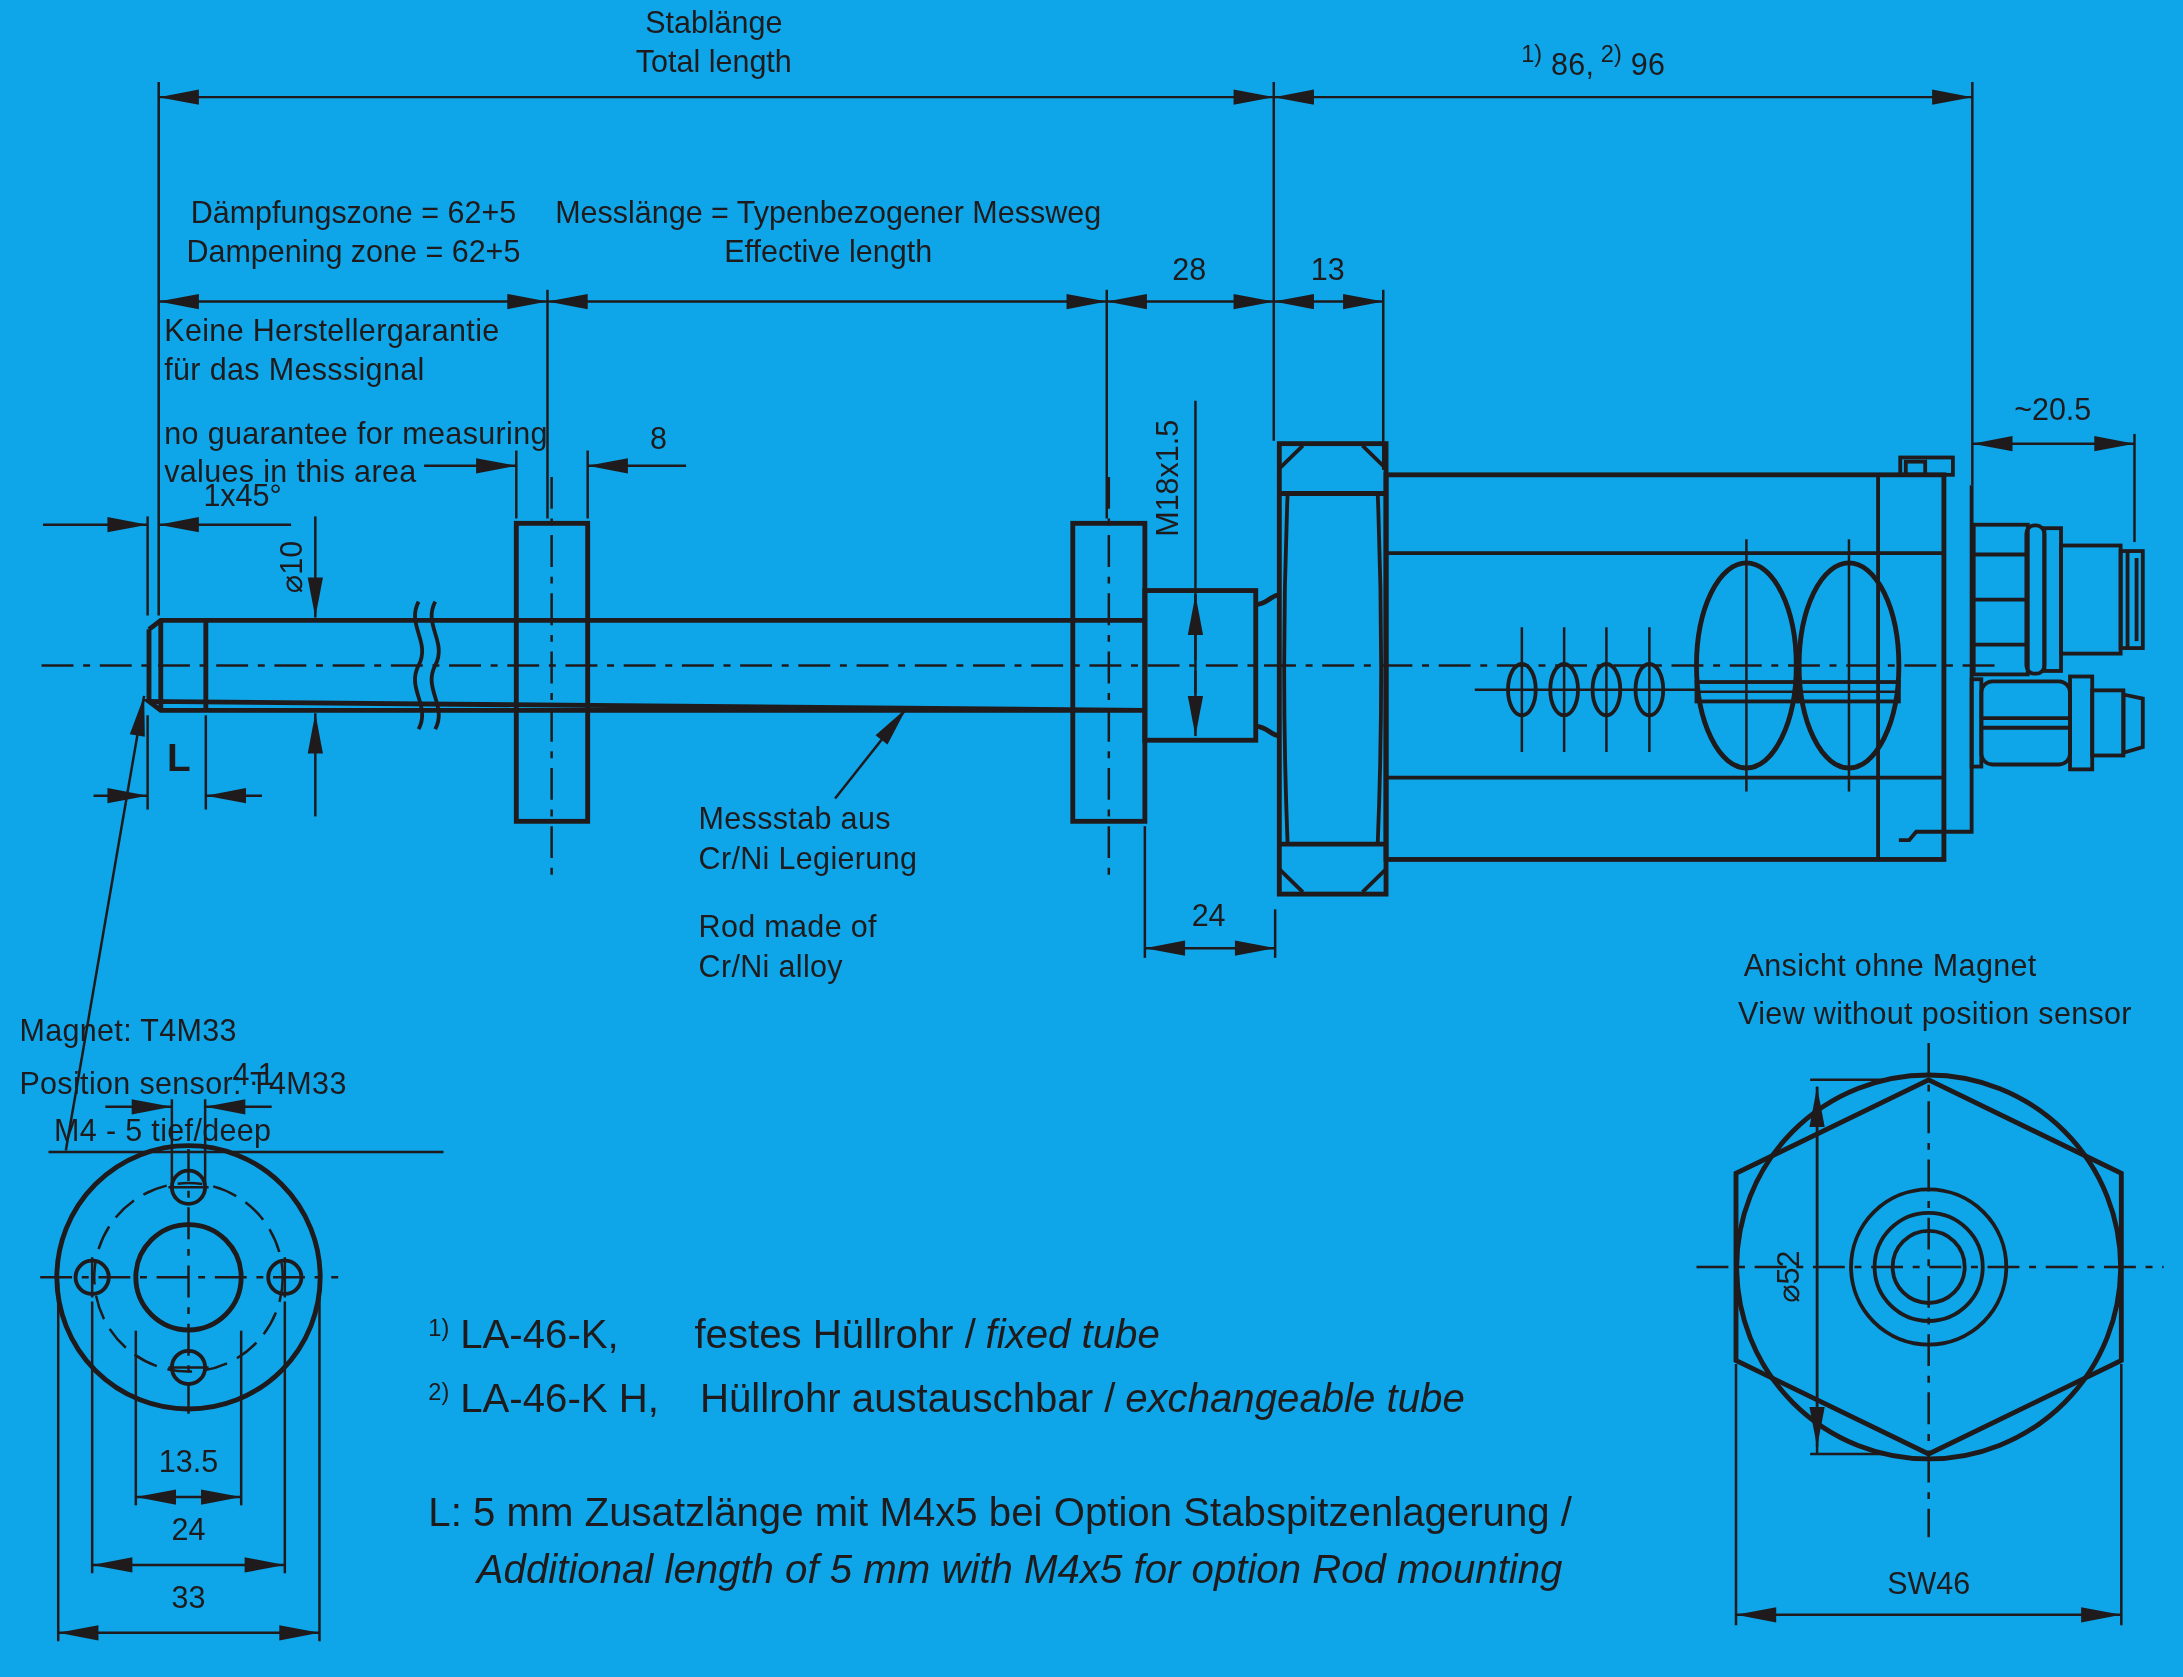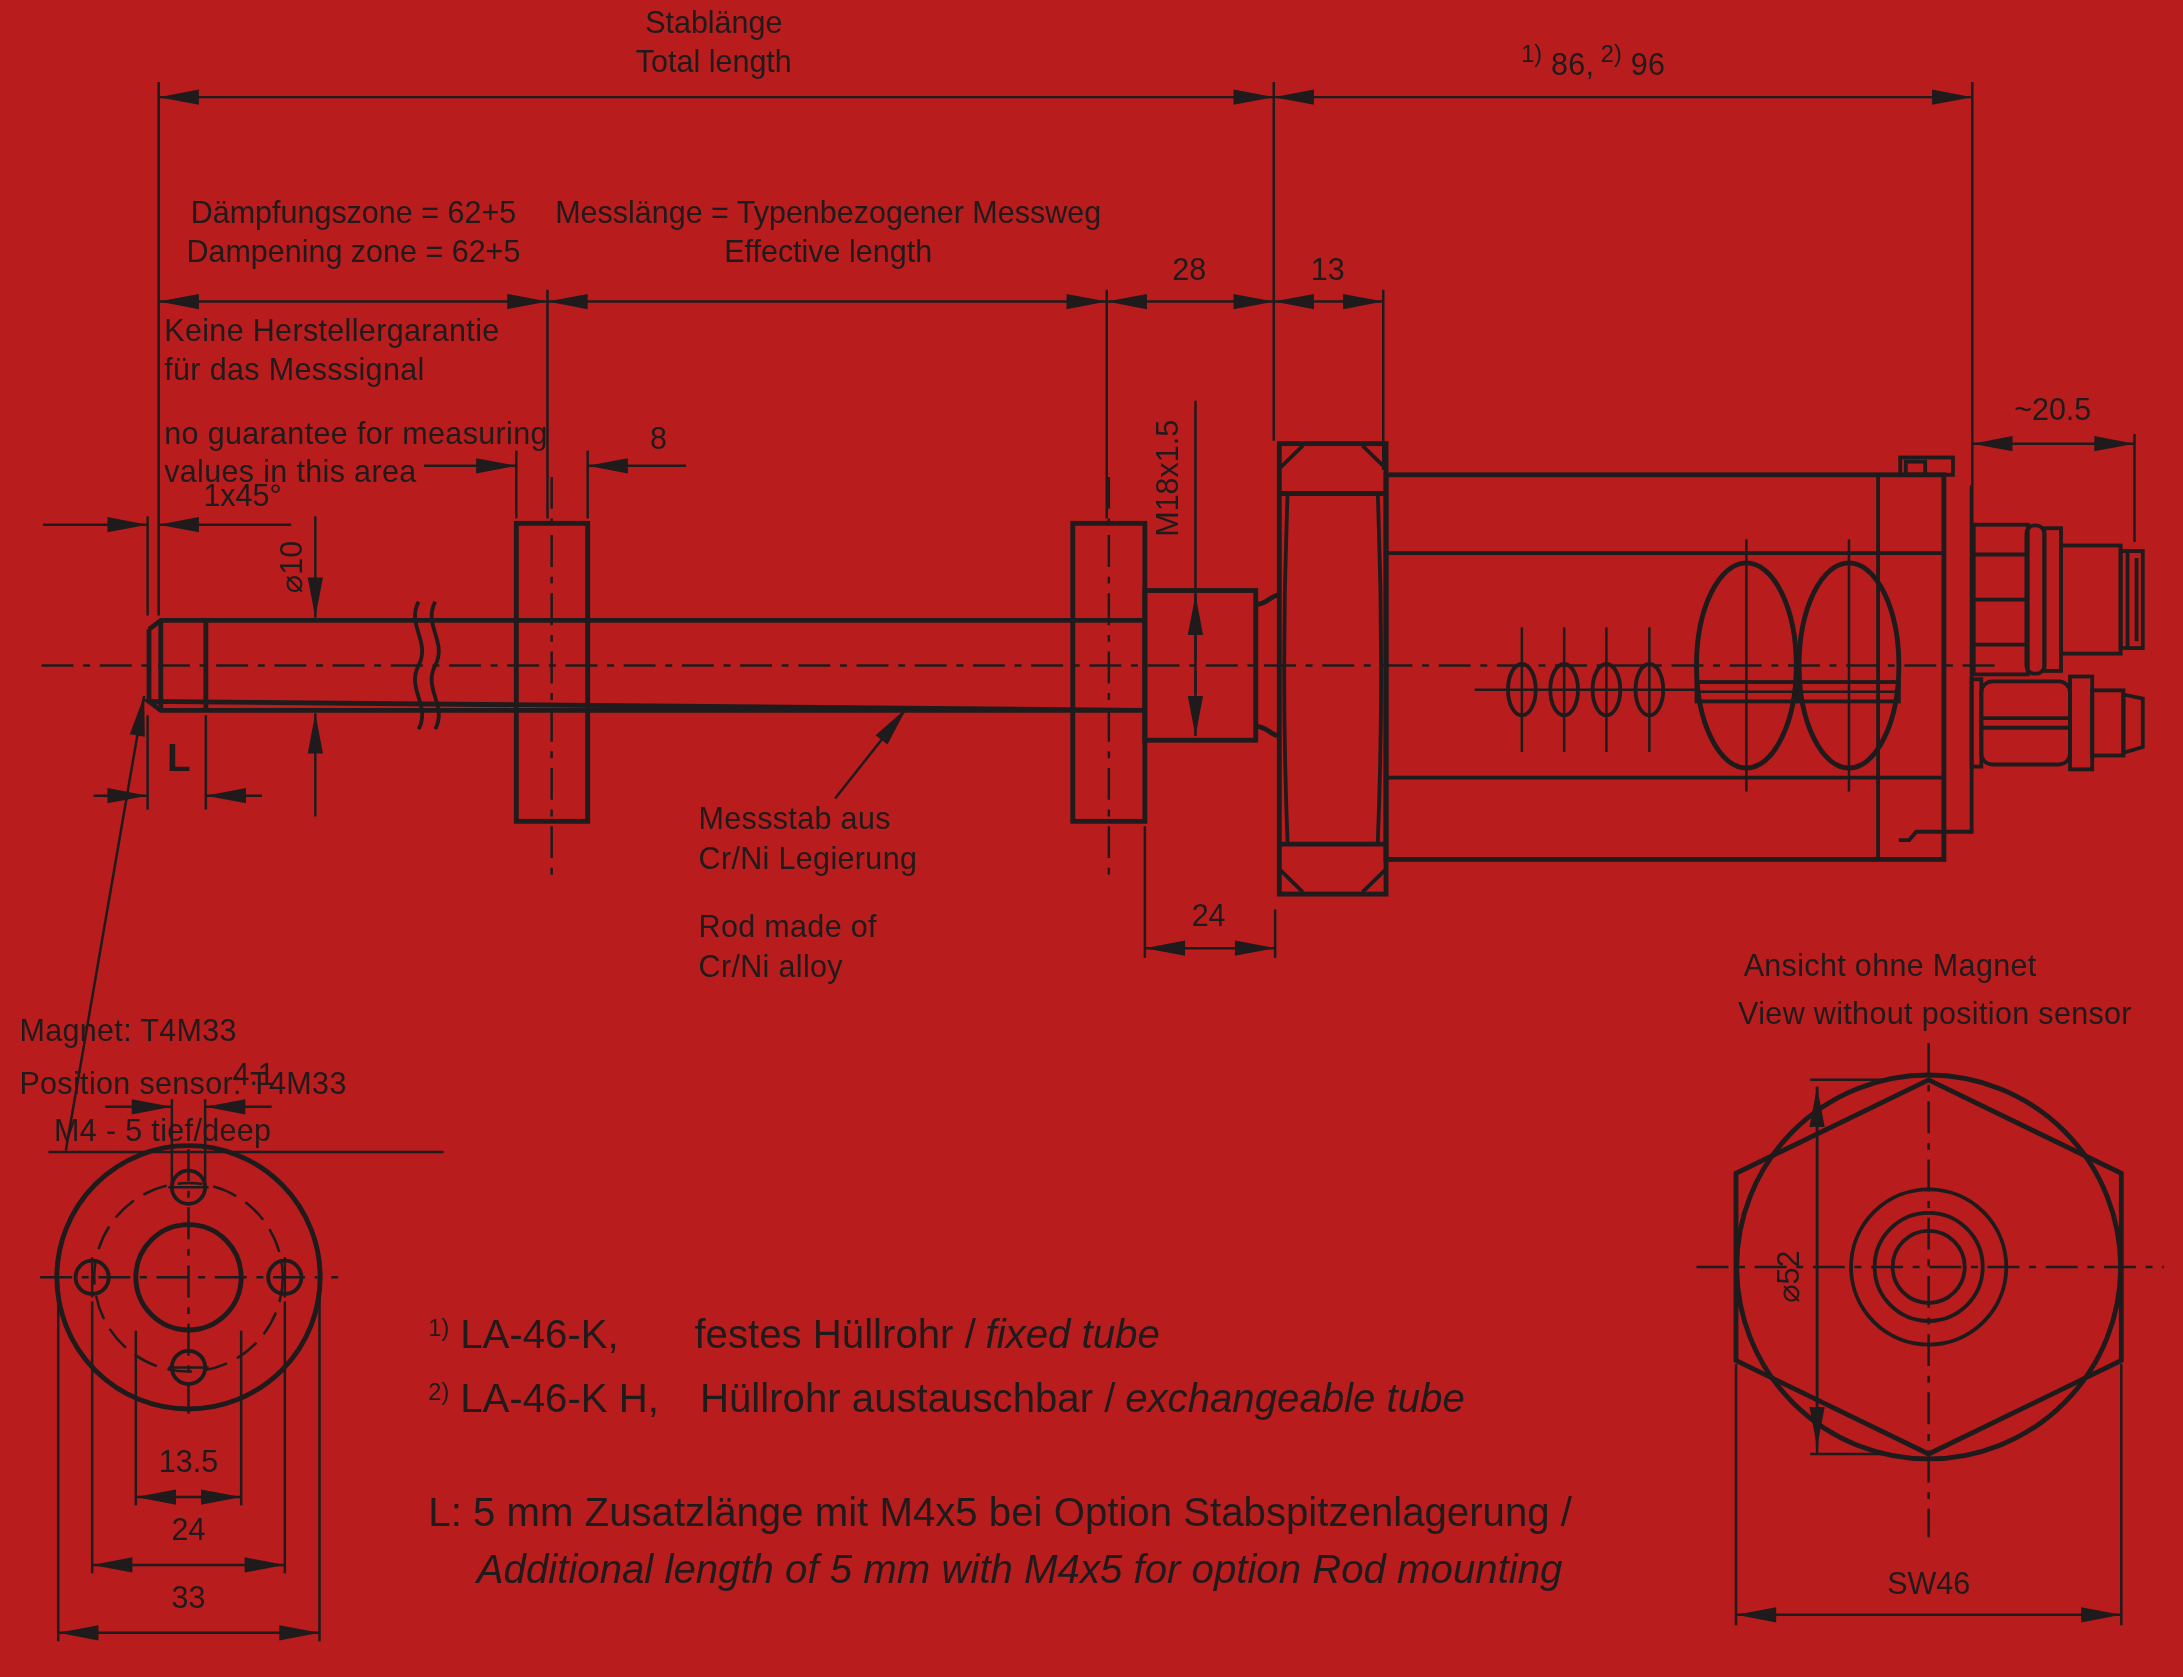--- a/index.html
+++ b/index.html
@@ -1,16 +1,16 @@
 <!DOCTYPE html>
 <html style="font-size:11px"><head>
 <meta charset="utf-8">
 <style>
   html,body{margin:0;padding:0;background:#ffffff;}
-  .stage{position:relative;width:2183px;height:1678px;background:#b91c1c;overflow:hidden;}
+  .stage{position:relative;width:2183px;height:1678px;background:#0ea5e9;overflow:hidden;}
   svg{display:block;}
   
   .ol{fill:none;stroke:#1f1b1c;stroke-width:7;stroke-linejoin:miter;stroke-linecap:butt;}
   .md{fill:none;stroke:#1f1b1c;stroke-width:5.5;}
   .tn{fill:none;stroke:#1f1b1c;stroke-width:3.6;stroke-linecap:butt;}
   .cl{fill:none;stroke:#1f1b1c;stroke-width:3.6;stroke-dasharray:46 14 10 14;}
   .dsh{fill:none;stroke:#1f1b1c;stroke-width:3.6;stroke-dasharray:36 16;}
   
   text{font-family:"Liberation Sans",sans-serif;fill:#1f1b1c;}
   .tx{font-size:44px;letter-spacing:0.5px;}

